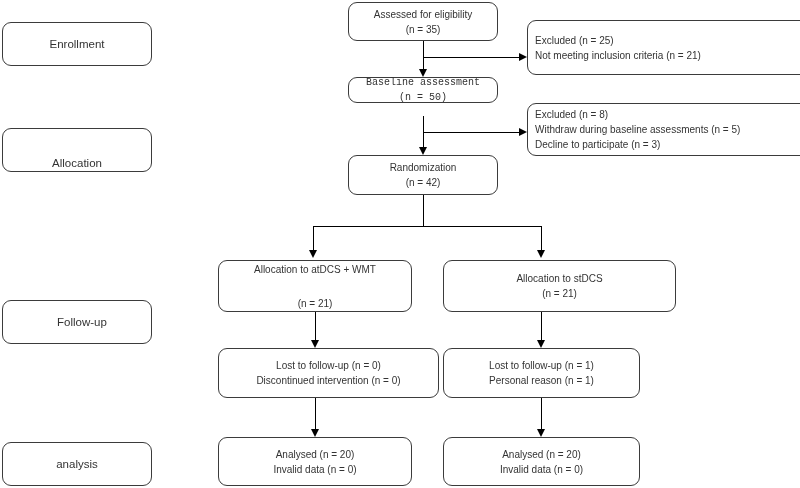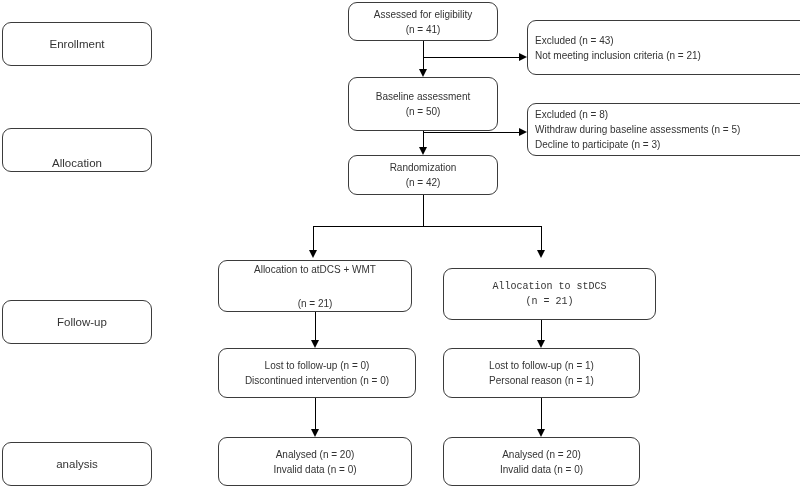--- a/index.html
+++ b/index.html
@@ -75,60 +75,60 @@
   <div class="node center stage-label" style="left:2px; top:300px; width:150px; height:44px;padding-left:10px;">
     <span class="ln">Follow-up</span>
   </div>
 
   <div class="node center stage-label" style="left:2px; top:442px; width:150px; height:44px;text-align:center;">
     <span class="ln">analysis</span>
   </div>
 
   <div class="node center" style="left:348px; top:2px; width:150px; height:39px;">
     <span class="ln">Assessed for eligibility</span>
-    <span class="ln">(n = 41)</span>
+    <span class="ln">(n = 35)</span>
   </div>
 
-  <div class="node center" style="left:348px; top:77px; width:150px; height:54px;">
+  <div class="node center" style="left:348px; top:77px; width:150px; height:26px;font-family:Liberation Mono, monospace;">
     <span class="ln">Baseline assessment</span>
     <span class="ln">(n = 50)</span>
   </div>
 
   <div class="node center" style="left:348px; top:155px; width:150px; height:40px;">
     <span class="ln">Randomization</span>
     <span class="ln">(n = 42)</span>
   </div>
 
   <div class="node left-text" style="left:527px; top:20px; width:290px; height:55px;">
-    <span class="ln">Excluded (n = 43)</span>
+    <span class="ln">Excluded (n = 25)</span>
     <span class="ln">Not meeting inclusion criteria (n = 21)</span>
   </div>
 
   <div class="node left-text" style="left:527px; top:103px; width:290px; height:53px;">
     <span class="ln">Excluded (n = 8)</span>
     <span class="ln">Withdraw during baseline assessments (n = 5)</span>
     <span class="ln">Decline to participate (n = 3)</span>
   </div>
 
   <div class="node center" style="left:218px; top:260px; width:194px; height:52px;gap:19px;">
     <span class="ln">Allocation to atDCS + WMT</span>
     <span class="ln">(n = 21)</span>
   </div>
 
-  <div class="node center" style="left:218px; top:348px; width:198px; height:50px;">
+  <div class="node center" style="left:218px; top:348px; width:221px; height:50px;">
     <span class="ln">Lost to follow-up (n = 0)</span>
     <span class="ln">Discontinued intervention (n = 0)</span>
   </div>
 
   <div class="node center" style="left:218px; top:437px; width:194px; height:49px;">
     <span class="ln">Analysed (n = 20)</span>
     <span class="ln">Invalid data (n = 0)</span>
   </div>
 
-  <div class="node center" style="left:443px; top:268px; width:213px; height:52px;font-family:Liberation Mono, monospace;">
+  <div class="node center" style="left:443px; top:260px; width:233px; height:52px;">
     <span class="ln">Allocation to stDCS</span>
     <span class="ln">(n = 21)</span>
   </div>
 
   <div class="node center" style="left:443px; top:348px; width:197px; height:50px;">
     <span class="ln">Lost to follow-up (n = 1)</span>
     <span class="ln">Personal reason (n = 1)</span>
   </div>
 
   <div class="node center" style="left:443px; top:437px; width:197px; height:49px;">

